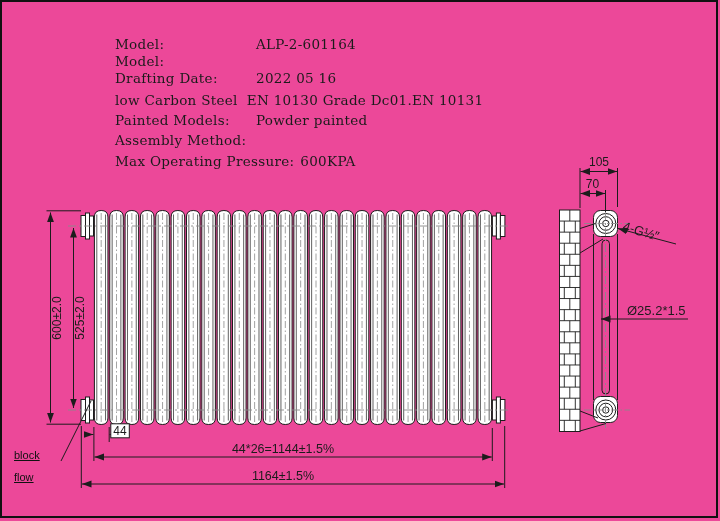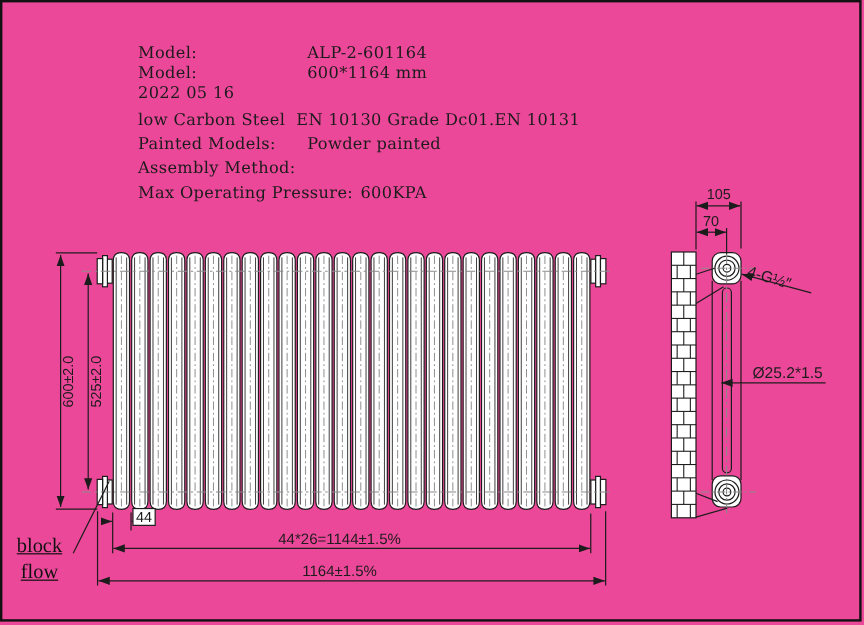--- a/index.html
+++ b/index.html
@@ -7,36 +7,36 @@
         font-family:"Liberation Sans",sans-serif;}
   .frame{position:absolute;left:0;top:0;width:718px;height:518px;
          border:2.5px solid #111;box-sizing:border-box;pointer-events:none;}
   .spec{position:absolute;left:115px;top:0;width:480px;color:#1b1b1b;
         font-family:"DejaVu Serif","Liberation Serif",serif;font-size:13.5px;letter-spacing:.3px;}
   .spec-row{position:absolute;left:0;display:flex;white-space:pre;}
   .spec-row .lbl{width:141px;flex:none;}
   .spec-row.long .lbl{width:auto;margin-right:6px;}
   .spec-row .val{white-space:pre;text-align:right;}
   .blockflow{position:absolute;left:14px;top:444px;color:#111;
-             font-family:Liberation Serif, serif;font-size:17px;line-height:22px;text-align:center;}
+             font-family:Liberation Sans, sans-serif;font-size:11px;line-height:22px;}
   .blockflow div{text-decoration:underline;}
   svg.draw{position:absolute;left:0;top:0;}
   .dim{font:12px "Liberation Sans",sans-serif;fill:#1c1c1c;}
   .dim-big{font:12.5px "Liberation Sans",sans-serif;fill:#1c1c1c;}
   .thread{font:13px "Liberation Sans",sans-serif;fill:#1c1c1c;}
 </style>
 </head>
 <body>
 
 <div class="page">
 
   <div class="spec">
     <div class="spec-row" style="top:36px"><span class="lbl">Model:</span><span class="val">ALP-2-601164</span></div>
-    <div class="spec-row" style="top:53px"><span class="lbl">Model:</span><span class="val">600*1164 mm</span></div>
-    <div class="spec-row" style="top:70px"><span class="val">2022 05 16</span></div>
+    <div class="spec-row" style="top:53px"><span class="lbl">Model:</span></div>
+    <div class="spec-row" style="top:70px"><span class="lbl">Drafting Date:</span><span class="val">2022 05 16</span></div>
     <div class="spec-row" style="top:92px"><span class="val">low Carbon Steel  EN 10130 Grade Dc01.EN 10131</span></div>
     <div class="spec-row" style="top:112px"><span class="lbl">Painted Models:</span><span class="val">Powder painted</span></div>
     <div class="spec-row" style="top:132px"><span class="lbl">Assembly Method:</span></div>
     <div class="spec-row long" style="top:153px"><span class="lbl">Max Operating Pressure:</span><span class="val">600KPA</span></div>
   </div>
 
   <div class="blockflow">
     <div>block</div>
     <div>flow</div>
   </div>

